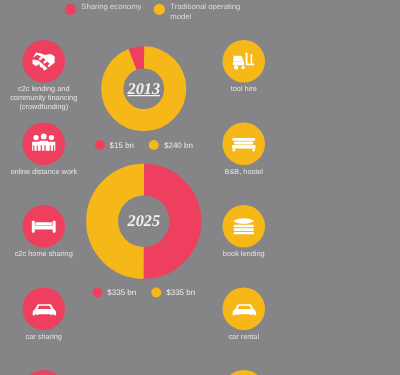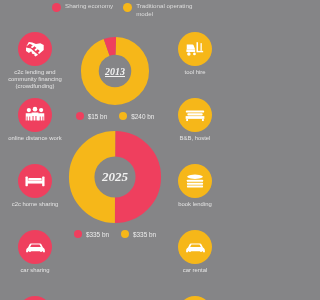--- a/index.html
+++ b/index.html
@@ -104,21 +104,21 @@
     justify-content: center;
   }
   .donut-year {
     position: absolute;
     font-family: "Liberation Serif", serif;
     font-style: italic;
     font-weight: bold;
     color: #f2f2f2;
     pointer-events: none;
   }
-  .donut-2013 .donut-year { font-size: 10px; text-decoration: underline; }
+  .donut-2013 .donut-year { font-size: 13px; text-decoration: underline; }
   .donut-2025 .donut-year { font-size: 13px; font-style: italic; }
 
   .value-row {
     display: flex;
     gap: 12px;
     align-items: center;
     justify-content: center;
     margin-top: 4px;
   }
   .value-item {

